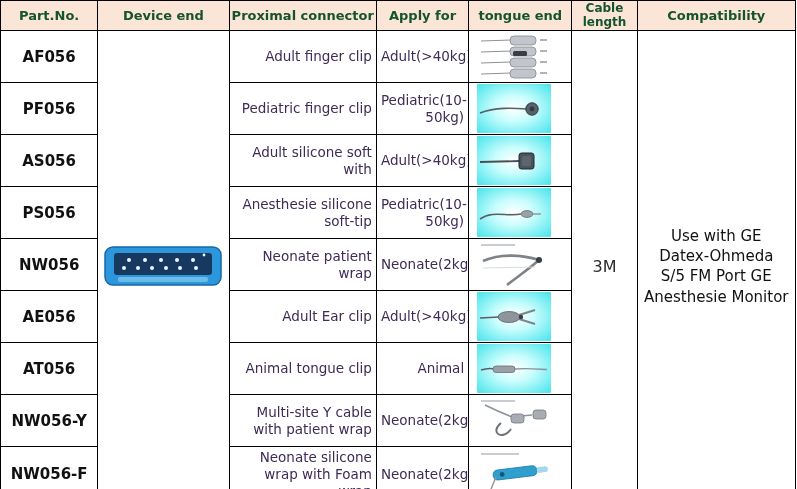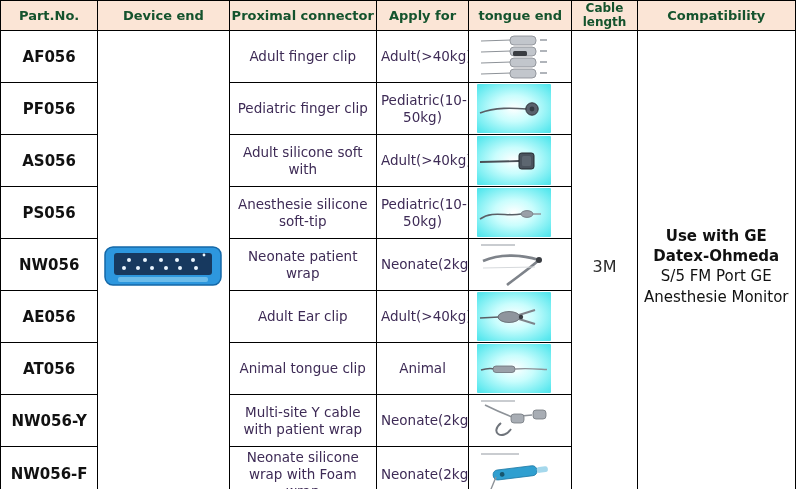--- a/index.html
+++ b/index.html
@@ -8,25 +8,25 @@
   td,th{border:1px solid #000;padding:0;overflow:hidden;vertical-align:middle;}
   col.c-part{width:97px;} col.c-dev{width:131px;} col.c-prox{width:147px;}
   col.c-apply{width:92px;} col.c-pat{width:103px;} col.c-cable{width:65px;}
   col.c-compat{width:158px;}
   tr.hdr-row{height:30px;}
   tr.data-row{height:51px;}
   th{background:#fbe5d6;color:#14532d;font-weight:bold;font-size:13px;}
   th.small{font-size:12px;line-height:1.15;}
   th.big{font-size:13px;}
   td.part-no{text-align:center;font-weight:bold;font-size:15px;color:#111;}
-  td.prox, td.apply{text-align:center;font-size:13.5px;color:#3e2b56;line-height:1.25;padding:2px 4px;}
+  td.prox, td.apply{text-align:right;font-size:13.5px;color:#3e2b56;line-height:1.25;padding:2px 4px;}
   td.dev-end{text-align:center;vertical-align:middle;background:#fff;}
   td.cable{text-align:center;font-size:16px;color:#2b2b2b;}
   td.compat{text-align:center;font-size:15px;color:#111;line-height:1.35;padding:0 6px;}
-  .compat-bold{font-weight:bold;text-align:center;}
+  .compat-bold{font-weight:normal;text-align:center;}
   td.pat-cell{padding:0;}
   .pat-wrap{display:flex;align-items:center;justify-content:flex-start;height:51px;padding-left:8px;}
   .cyan-img{width:74px;height:49px;border-radius:1px;
     background:radial-gradient(ellipse at 50% 50%, #ffffff 0%, #c9fdfd 38%, #5fe9ef 88%, #4fe2ea 100%);
     display:flex;align-items:center;justify-content:center;}
   .white-img{width:95px;height:49px;background:#fff;display:flex;align-items:center;justify-content:center;}
   svg{display:block;}
 </style>
 </head>
 <body>

